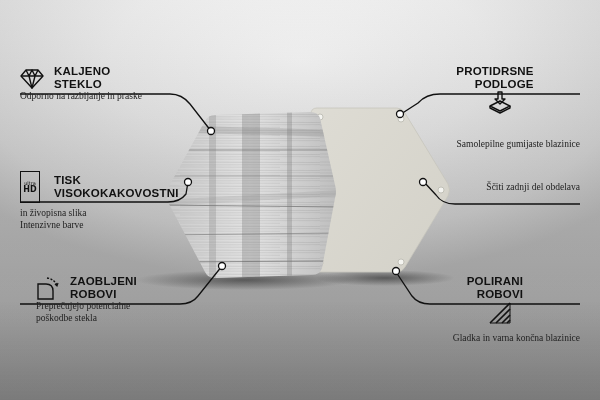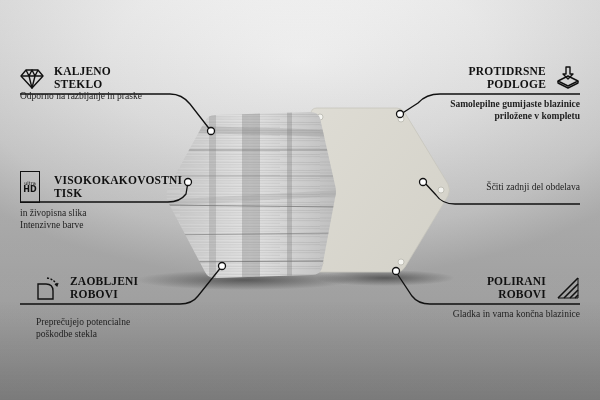--- a/index.html
+++ b/index.html
@@ -13,29 +13,29 @@
     }
     .bg-bottom {
       position: absolute; left: 0; top: 300px; width: 600px; height: 100px;
       background: linear-gradient(to bottom, rgba(0,0,0,0) 0%, rgba(0,0,0,0.18) 100%);
     }
     .scene { position: absolute; left: 0; top: 0; }
     .feature { position: absolute; }
     .feature .head { display: flex; align-items: center; }
     .feature .title {
       font-size: 11.5px; font-weight: bold; line-height: 13px; letter-spacing: 0.2px;
-      font-family: Liberation Serif, serif;
+      font-family: Liberation Sans, sans-serif;
     }
     .feature .desc {
       font-size: 9.5px; line-height: 11.5px; margin-top: 4px;
       font-family: "Liberation Serif", "DejaVu Serif", serif;
       color: #222;
     }
     .feature.left .icon { margin-right: 10px; }
-    .feature.right .head { justify-content: flex-end; }
+    .feature.right .head { justify-content: flex-end; flex-direction: column; }
     .feature.right .title { text-align: right; }
     .feature.right .icon { margin-left: 10px; }
     .feature.right .desc { text-align: right; }
     .icon { width: 24px; height: 24px; flex: none; }
     .icon svg { width: 24px; height: 24px; display: block; }
     .uhd {
       width: 20px; height: 32px; border: 1.5px solid #111; box-sizing: border-box;
       display: flex; flex-direction: column; align-items: center; justify-content: center;
       font-family: "DejaVu Sans", sans-serif; line-height: 1;
     }
@@ -149,22 +149,22 @@
 
 <div class="feature left" style="left:20px; top:174px; width:170px;">
   <div class="head">
     <div class="icon" style="display:flex;align-items:center;">
       <div class="uhd">
         <span class="u1">ultra</span>
         <span class="u2">HD</span>
       </div>
     </div>
     <div class="title">
+      <div>TISK</div>
       <div>VISOKOKAKOVOSTNI</div>
-      <div>TISK</div>
     </div>
   </div>
   <div class="desc" style="margin-top:8px;">
     <div>in živopisna slika</div>
     <div>Intenzivne barve</div>
   </div>
 </div>
 
 <div class="feature left" style="left:36px; top:275px; width:170px;">
   <div class="head">
@@ -173,43 +173,42 @@
         <path d="M2 23 L2 8 L10 8 Q17 8 17 15 L17 23 Z"></path>
         <path d="M11 2 Q18 3 21 9" stroke-dasharray="2 1.5"></path>
         <path d="M19 8 L21 10 L22 7" stroke-width="1.2"></path>
       </svg>
     </div>
     <div class="title">
       <div>ZAOBLJENI</div>
       <div>ROBOVI</div>
     </div>
   </div>
-  <div class="desc" style="margin-top:16px;">
+  <div class="desc" style="margin-top:0;">
     <div>Preprečujejo potencialne</div>
     <div>poškodbe stekla</div>
   </div>
 </div>
 
 <div class="feature right" style="left:410px; top:65px; width:170px;">
   <div class="head">
     <div class="title">
       <div>PROTIDRSNE</div>
       <div>PODLOGE</div>
     </div>
     <div class="icon">
       <svg viewBox="0 0 24 24" fill="none" stroke="#111" stroke-width="1.4" stroke-linejoin="round">
         <path d="M10 1 L14 1 L14 8 L17 8 L12 13 L7 8 L10 8 Z"></path>
         <path d="M2 15 L12 10 L22 15 L12 20 Z"></path>
         <path d="M2 15 L2 17 L12 22 L22 17 L22 15"></path>
       </svg>
     </div>
   </div>
-  <div class="desc" style="margin-top:8px;font-weight:bold;">
+  <div class="desc" style="margin-top:24px;">
     <div>Samolepilne gumijaste blazinice</div>
-    <div>priložene v kompletu</div>
   </div>
 </div>
 
 <div class="feature right" style="left:410px; top:174px; width:170px;">
   <div class="desc" style="margin-top:8px;">
     <div>Ščiti zadnji del obdelava</div>
   </div>
 </div>
 
 <div class="feature right" style="left:410px; top:275px; width:170px;">

